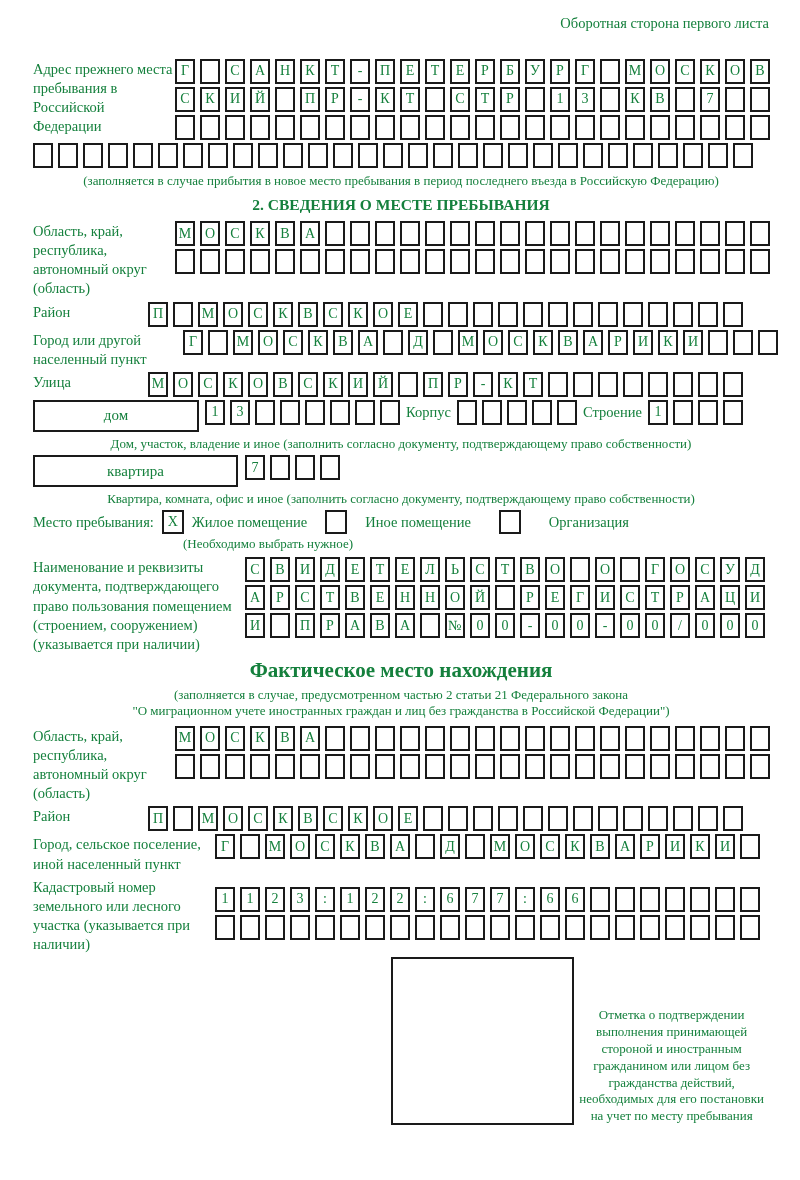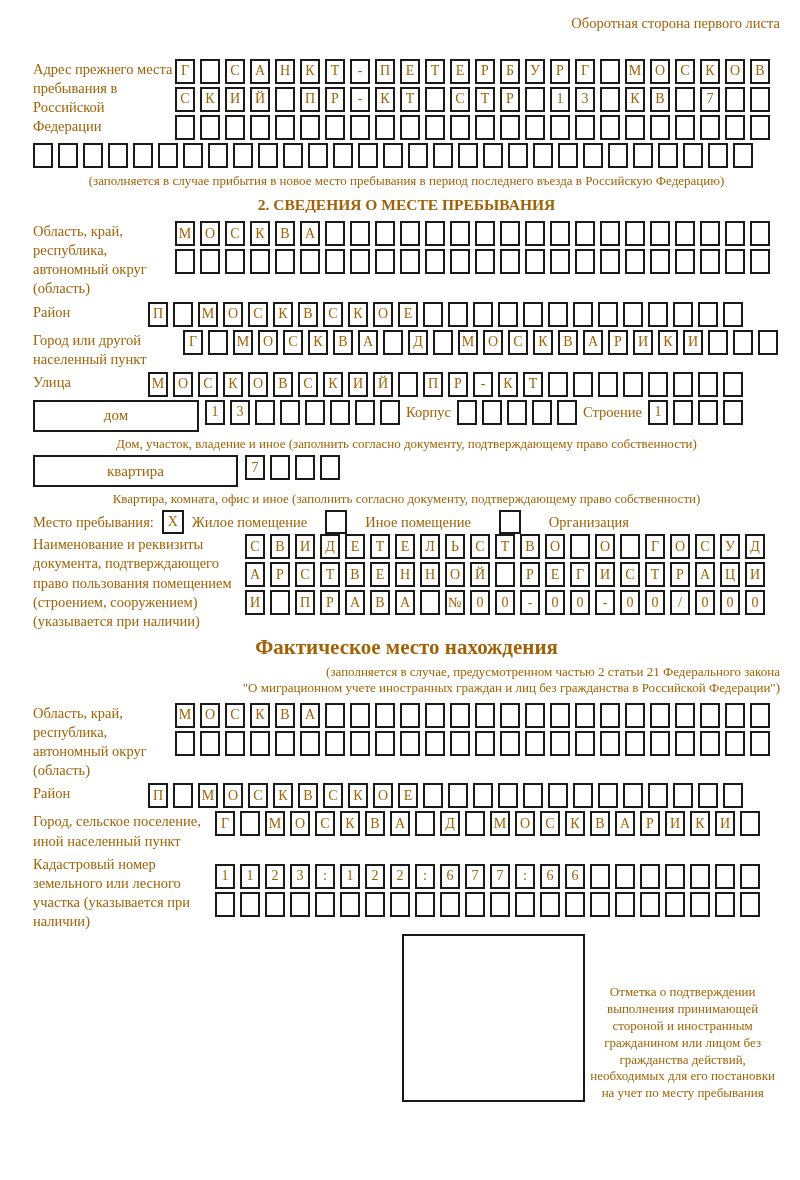--- a/index.html
+++ b/index.html
@@ -1,20 +1,20 @@
 <!DOCTYPE html>
 <html><head>
 <meta charset="utf-8">
 <style>
   html,body{margin:0;padding:0;background:#fff;}
   .page{
     width:800px;height:1180px;box-sizing:border-box;
-    padding:10px 20px 0 33px;
+    padding:10px 31px 0 33px;
     font-family:"Liberation Serif","DejaVu Serif",serif;
-    color:#a16207;overflow:hidden;position:relative;background:#fff;
+    color:#15803d;overflow:hidden;position:relative;background:#fff;
   }
   .hdr{ text-align:right;font-size:14.5px;line-height:1.3;margin:4px 0 26px 0; }
   .cells{display:flex;gap:5px;flex-wrap:nowrap;}
   .cell{
     box-sizing:border-box;flex:none;width:20px;height:25px;
     border:2px solid #1a1a1a;display:inline-flex;align-items:center;justify-content:center;
     font-size:14px;line-height:1;background:#fff;
   }
   .cellcol{display:flex;flex-direction:column;gap:3px;}
   .frow{display:flex;align-items:flex-start;margin-bottom:3px;}
@@ -28,21 +28,21 @@
     display:flex;align-items:center;justify-content:center;font-size:15px;background:#fff;
   }
   .inline-lbl{font-size:14.5px;line-height:25px;flex:none;margin:0 6px;}
   .chkrow{display:flex;align-items:center;font-size:14.5px;margin-top:2px;}
   .checkbox{
     box-sizing:border-box;flex:none;width:22px;height:24px;border:2px solid #1a1a1a;
     display:inline-flex;align-items:center;justify-content:center;font-size:14px;background:#fff;
   }
   .chknote{font-size:13px;margin:2px 0 5px 150px;}
   .fact-title{font-weight:bold;font-size:21px;text-align:center;margin:4px 0 4px 0;}
-  .fact-cap{font-size:13px;line-height:1.27;text-align:right;font-family:Liberation Serif, serif;}
+  .fact-cap{font-size:13px;line-height:1.27;text-align:center;font-family:Liberation Serif, serif;}
   .stamp-wrap{width:378px;margin-left:auto;margin-top:2px;display:flex;align-items:flex-end;}
   .stamp-box{box-sizing:border-box;width:352px;height:168px;border:2px solid #1a1a1a;background:#fff;}
   .stamp-note{font-size:13px;line-height:1.3;text-align:center;margin-top:5px;width:378px;}
   .mt3{margin-top:3px;} .mt5{margin-top:5px;} .mb4{margin-bottom:4px;}
 </style>
 </head>
 <body>
 
 <div class="page">
 
@@ -357,20 +357,21 @@
 
   <div class="chkrow">
     <span>Место пребывания:</span>
     <span class="checkbox" style="margin-left:8px;">X</span>
     <span style="margin-left:8px;">Жилое помещение</span>
     <span class="checkbox" style="margin-left:18px;"></span>
     <span style="margin-left:18px;">Иное помещение</span>
     <span class="checkbox" style="margin-left:28px;"></span>
     <span style="margin-left:28px;">Организация</span>
   </div>
+  <div class="chknote">(Необходимо выбрать нужное)</div>
 
   <div class="frow" style="margin-bottom:2px;">
     <div class="lbl w212">Наименование и реквизиты документа, подтверждающего право пользования помещением (строением, сооружением) (указывается при наличии)</div>
     <div class="cellcol">
       <div class="cells">
           <span class="cell">С</span>
           <span class="cell">В</span>
           <span class="cell">И</span>
           <span class="cell">Д</span>
           <span class="cell">Е</span>

